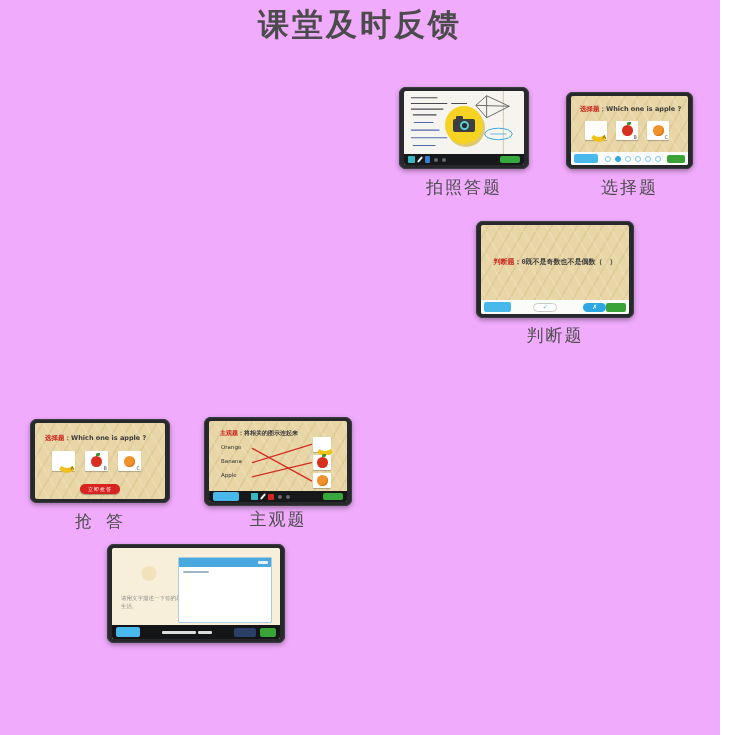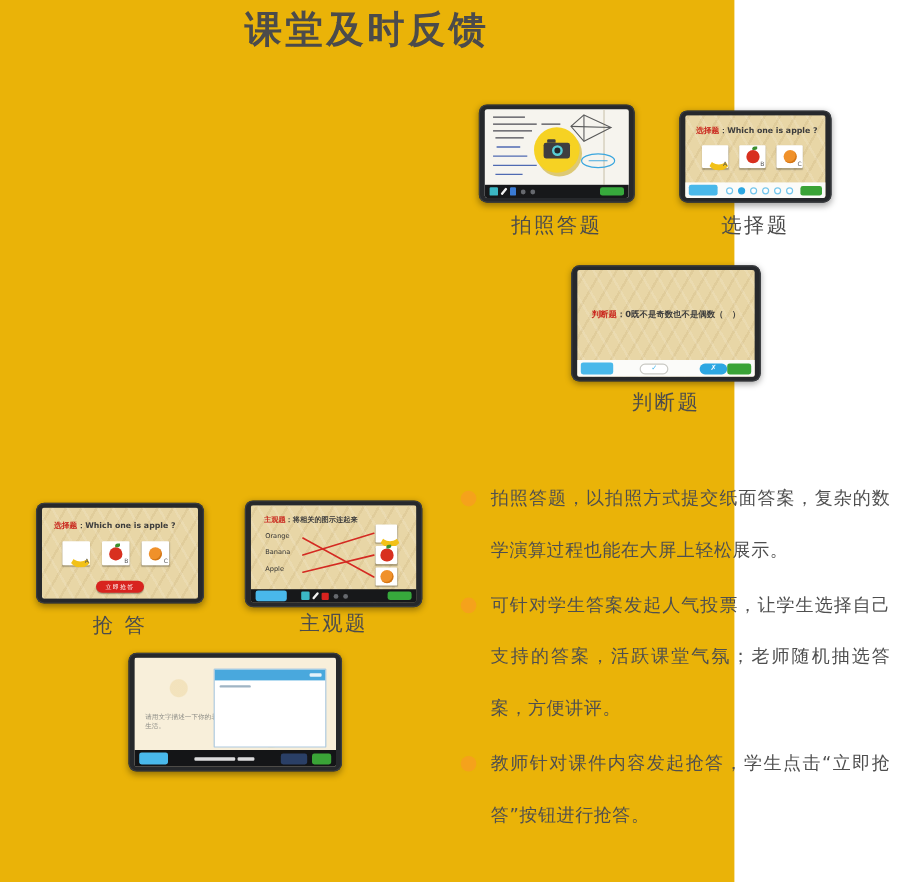--- a/index.html
+++ b/index.html
@@ -1,19 +1,19 @@
 <!DOCTYPE html>
 <html><head>
 <meta charset="utf-8">
 <style>
   * { box-sizing: border-box; }
   html,body { margin:0; padding:0; background:#fff; }
   body { width:750px; height:735px; overflow:hidden;
          font-family:"DejaVu Sans","Liberation Sans",sans-serif; }
-  .page { position:relative; width:612px; height:735px; background:#eab308; }
+  .page { position:relative; width:720px; height:735px; background:#f0abfc; }
 
   
   .title { position:absolute; top:4px; left:0; width:100%; margin:0;
            text-align:center; font-size:31px; font-weight:700; color:#4b4b4b;
            letter-spacing:3px; }
 
   
   .bullet-col { position:absolute; display:flex; flex-direction:column; }
   .left-col  { left:33px;  top:58px;  width:352px; }
   .right-col { left:384px; top:394px; width:358px; }
@@ -34,21 +34,21 @@
              repeating-linear-gradient(60deg, rgba(255,255,255,.12) 0 2px, transparent 2px 11px),
              repeating-linear-gradient(-60deg, rgba(176,146,86,.14) 0 2px, transparent 2px 11px); }
   .paper { background:#f6f4ee; }
   .cream { background-color:#f8efda;
            background-image:
              radial-gradient(circle at 22% 28%, rgba(238,216,164,.55) 0 7px, transparent 8px),
              radial-gradient(circle at 68% 72%, rgba(238,216,164,.5) 0 9px, transparent 10px),
              radial-gradient(circle at 85% 20%, rgba(238,216,164,.5) 0 6px, transparent 7px); }
 
   .tab-label { position:absolute; margin:0; text-align:center; font-size:17px;
-               color:#4c4c4c; letter-spacing:2px; }
+               color:#4c4c4c; letter-spacing:2px;font-family:Liberation Mono, monospace; }
 
   
   .t-photo { left:399px; top:87px;  width:130px; height:82px; }
   .l-photo { left:399px; top:176px; width:130px; }
   .t-choice{ left:566px; top:92px;  width:127px; height:77px; }
   .l-choice{ left:566px; top:176px; width:127px; }
   .t-judge { left:476px; top:221px; width:158px; height:97px; }
   .l-judge { left:476px; top:324px; width:158px; }
   .t-race  { left:30px;  top:419px; width:140px; height:84px; }
   .l-race  { left:30px;  top:510px; width:140px; }
@@ -143,34 +143,20 @@
   .btn-navy { background:#2a3f66; border-radius:2px; }
 </style>
 </head>
 <body>
 
 <div class="page">
 
   <h1 class="title">课堂及时反馈</h1>
 
 
-  <div class="bullet-col right-col">
-    <div class="bullet-row">
-      <span class="dot"></span>
-      <p class="bullet-text">拍照答题，以拍照方式提交纸面答案，复杂的数学演算过程也能在大屏上轻松展示。</p>
-    </div>
-    <div class="bullet-row">
-      <span class="dot"></span>
-      <p class="bullet-text">可针对学生答案发起人气投票，让学生选择自己支持的答案，活跃课堂气氛；老师随机抽选答案，方便讲评。</p>
-    </div>
-    <div class="bullet-row">
-      <span class="dot"></span>
-      <p class="bullet-text">教师针对课件内容发起抢答，学生点击“立即抢答”按钮进行抢答。</p>
-    </div>
-  </div>
 
   <div class="tablet t-photo">
     <div class="screen paper">
       <svg class="paper-art" viewBox="0 0 122 66" preserveAspectRatio="none">
         <line x1="101" y1="0" x2="101" y2="66" stroke="#cfc7b2" stroke-width="1"></line>
         <g stroke="#5a5a5a" stroke-width="0.9" fill="none">
           <polygon points="84,5 107,16 84,28 73,15"></polygon>
           <line x1="84" y1="5" x2="84" y2="28"></line>
           <line x1="73" y1="15" x2="107" y2="16"></line>
         </g>
@@ -238,21 +224,21 @@
           <span class="opt-circ"></span>
         </span>
         <span class="btn-green" style="width:18px;height:8px;"></span>
       </div>
     </div>
   </div>
   <p class="tab-label l-choice">选择题</p>
 
   <div class="tablet t-judge">
     <div class="screen tan">
-      <div class="q-line" style="left:0; top:36%; width:100%; text-align:center; font-size:7px;">
+      <div class="q-line" style="left:0; top:36%; width:100%; text-align:center; font-size:7px;font-family:Liberation Mono, monospace;">
         <span class="q-tag">判断题</span><span class="q-text">：0既不是奇数也不是偶数（　）</span>
       </div>
       <div class="bar-light" style="height:14px;">
         <span class="btn-blue" style="width:28px;height:10px;"></span>
         <span class="pill pill-white" style="margin-left:22px;">
             <span>✓</span>
           </span>
         <span class="pill pill-blue" style="margin-left:26px;">
             <span>✗</span>
           </span>

